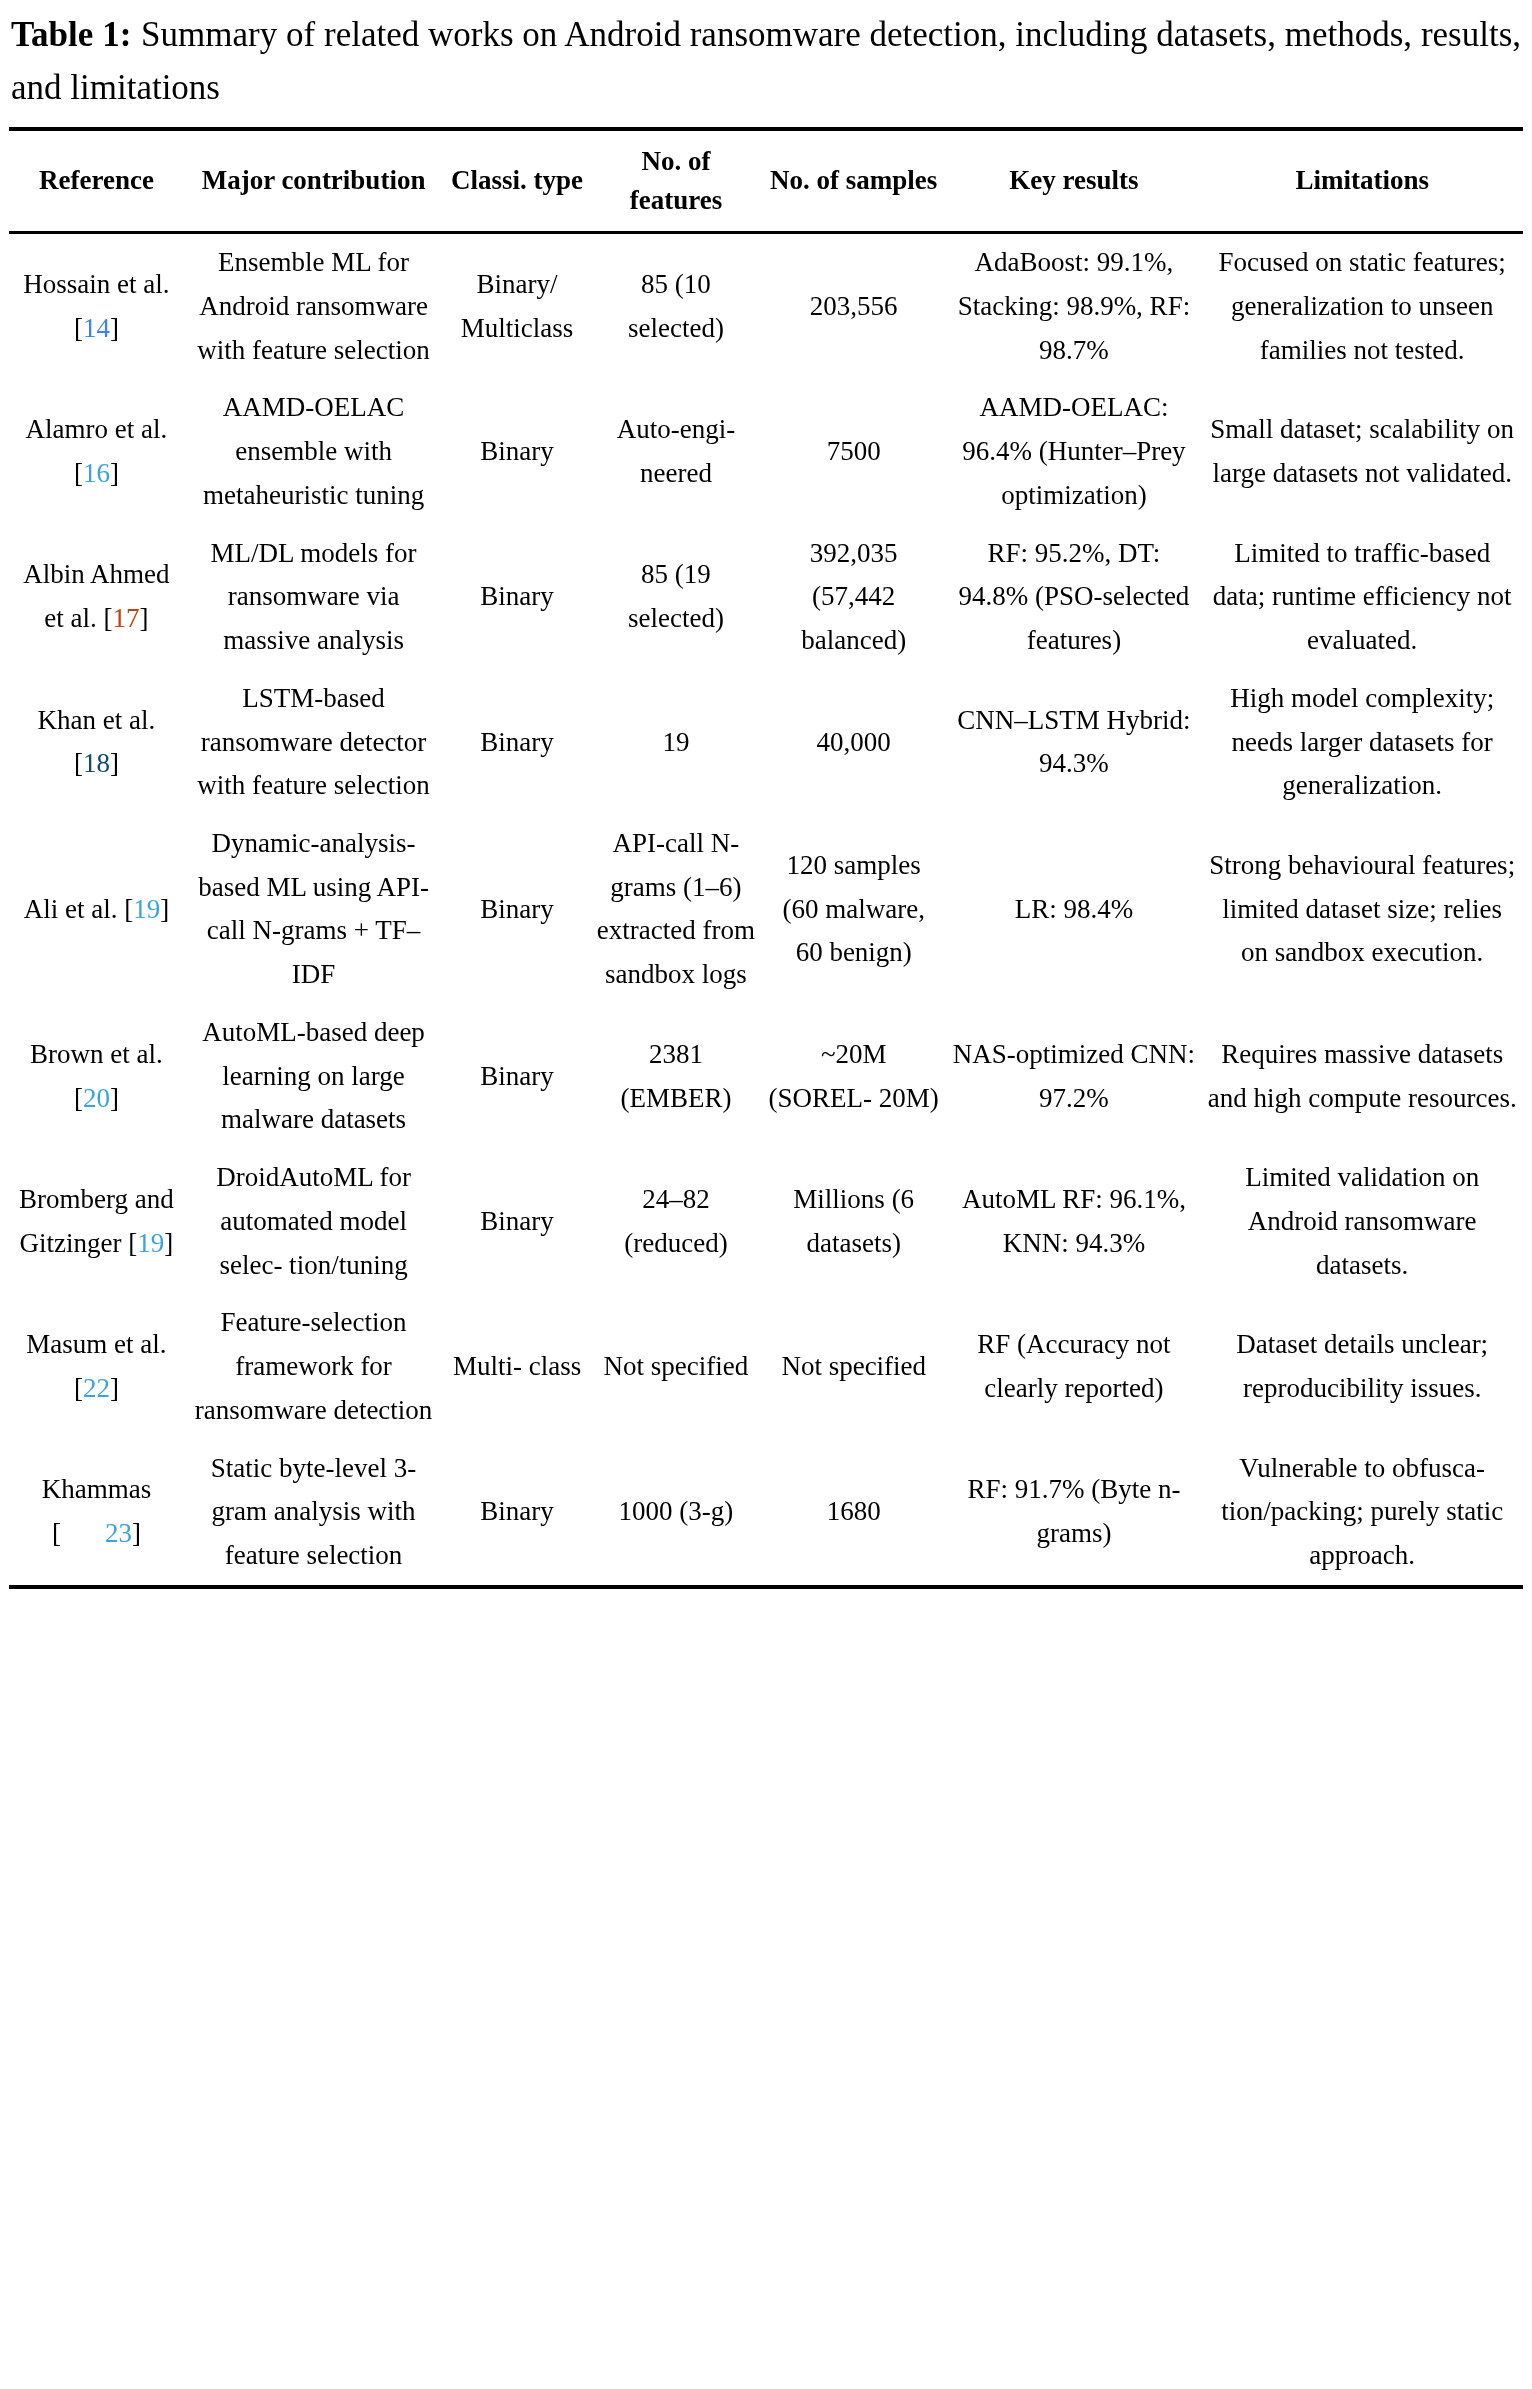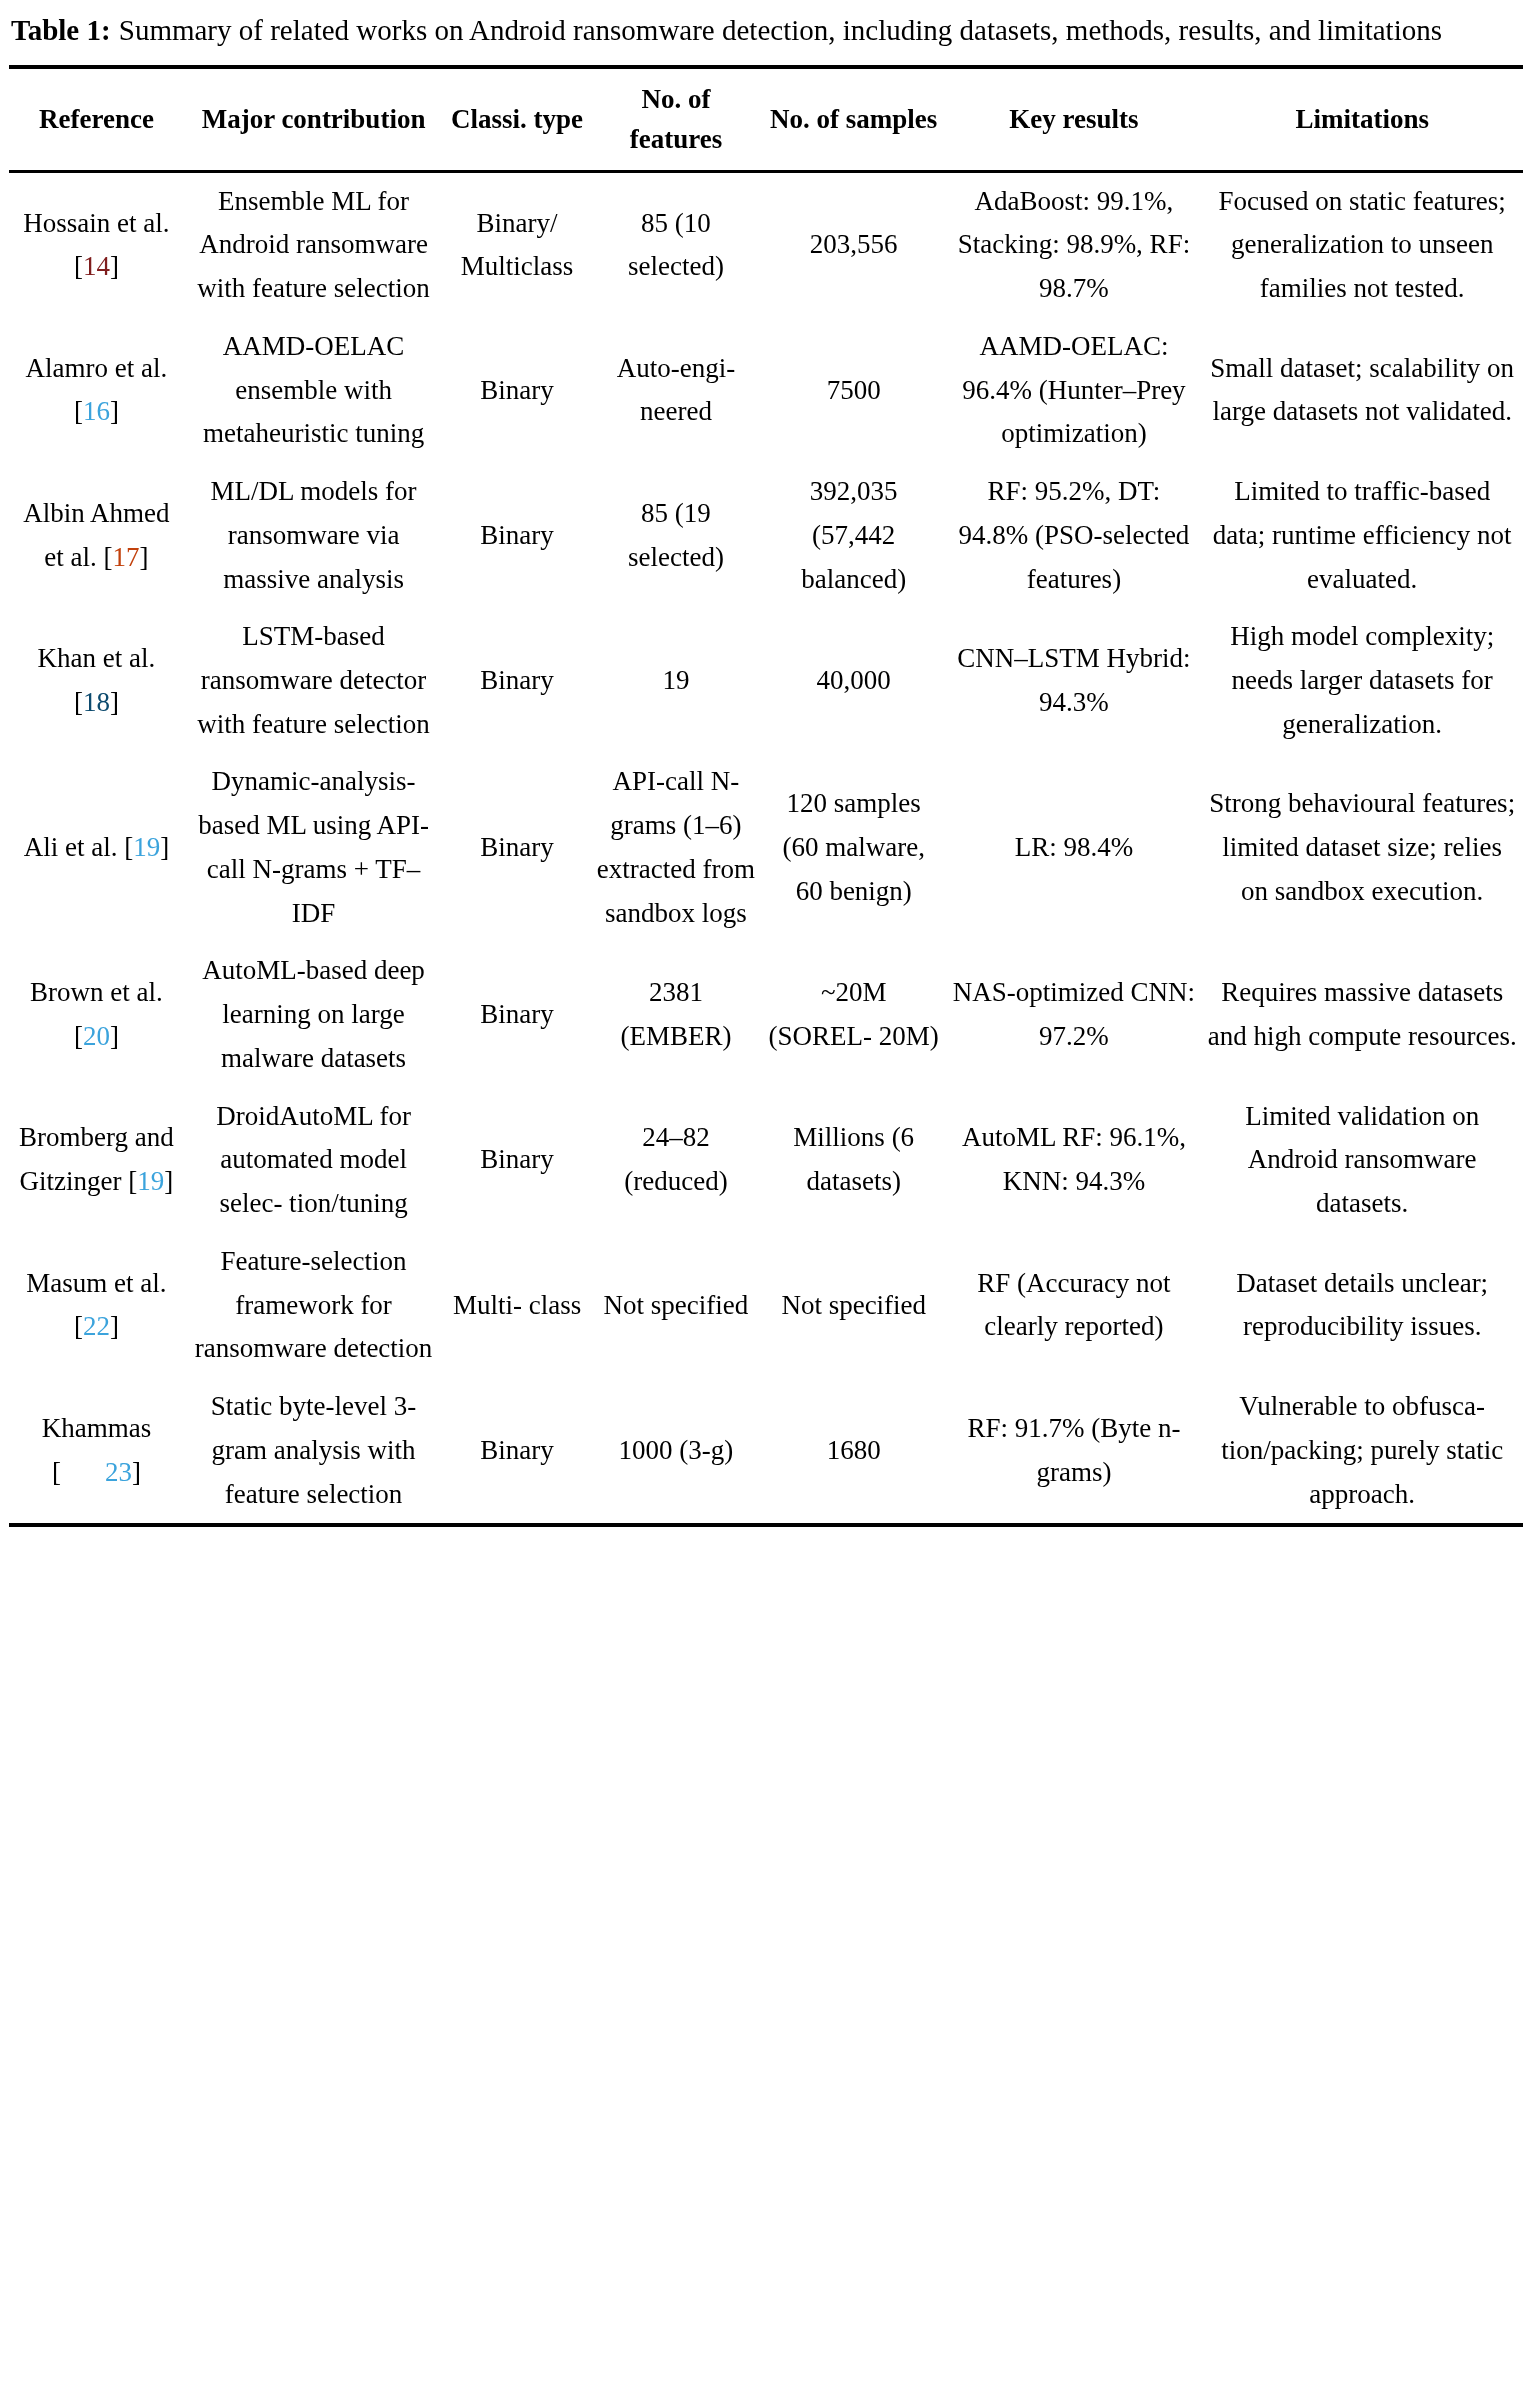--- a/index.html
+++ b/index.html
@@ -10,21 +10,21 @@
     font-family: "Liberation Serif", "DejaVu Serif", serif;
   }
   .page {
     width: 1532px;
     min-height: 2389px;
     box-sizing: border-box;
     padding: 7.8px 9.4px 15.7px 9.4px;
     background: #ffffff;
   }
   .caption {
-    font-size: 29px;
+    font-size: 35px;
     line-height: 1.5;
     text-align: justify;
     margin: 1.6px 1.6px 12.5px 1.6px;
   }
   .caption .cap-label {
     font-weight: bold;
     margin-right: 0.28em;
   }
   table.works {
     width: 100%;
@@ -80,21 +80,21 @@
         <th>Major contribution</th>
         <th>Classi. type</th>
         <th>No. of features</th>
         <th>No. of samples</th>
         <th>Key results</th>
         <th>Limitations</th>
       </tr>
     </thead>
     <tbody>
         <tr>
-          <td>Hossain et al. [<span class="cite" style="color: #7f1d1d;">14</span>]</td>
+          <td>Hossain et al. [<span class="cite" style="color: #3b82f6;">14</span>]</td>
           <td>Ensemble ML for Android ransomware with feature selection</td>
           <td>Binary/ Multiclass</td>
           <td>85 (10 selected)</td>
           <td>203,556</td>
           <td>AdaBoost: 99.1%, Stacking: 98.9%, RF: 98.7%</td>
           <td>Focused on static features; generalization to unseen families not tested.</td>
         </tr>
         <tr>
           <td>Alamro et al. [<span class="cite" style="color: rgb(59, 163, 220); margin-top: 16px;">16</span>]</td>
           <td>AAMD-OELAC ensemble with metaheuristic tuning</td>

